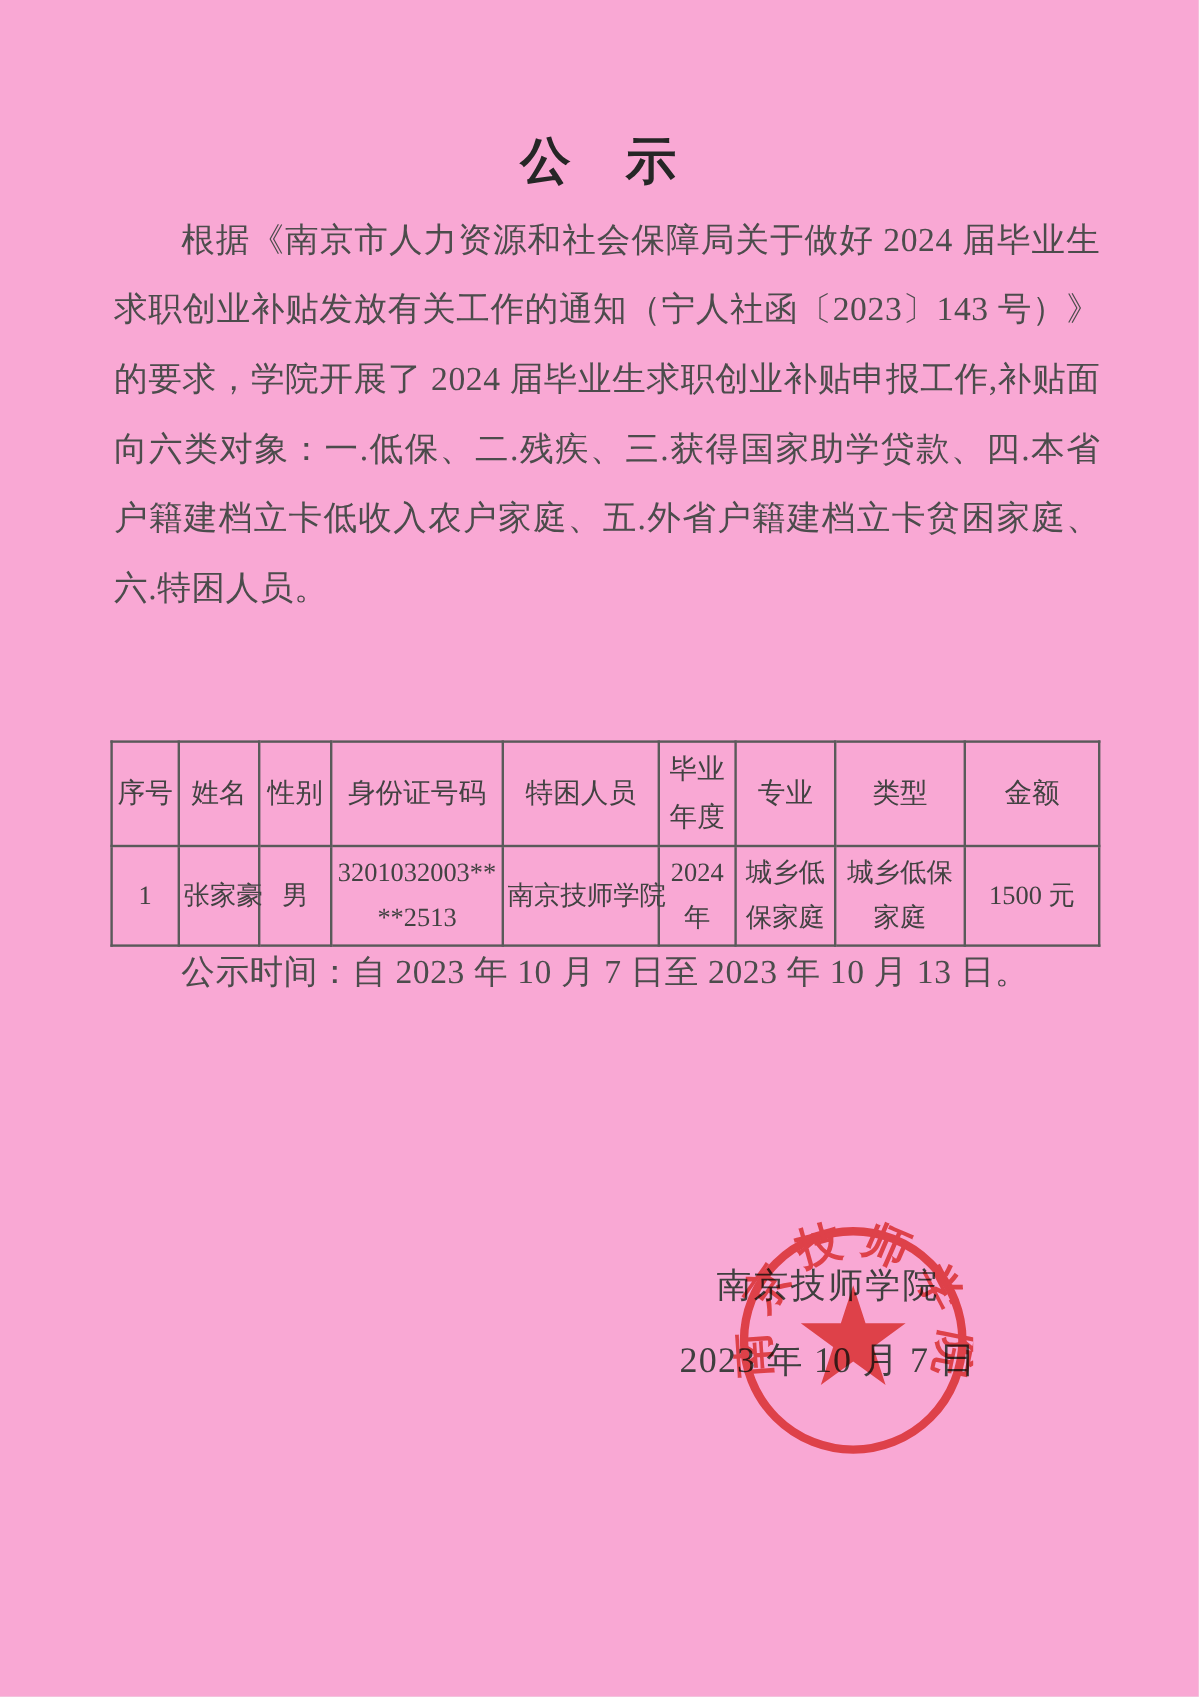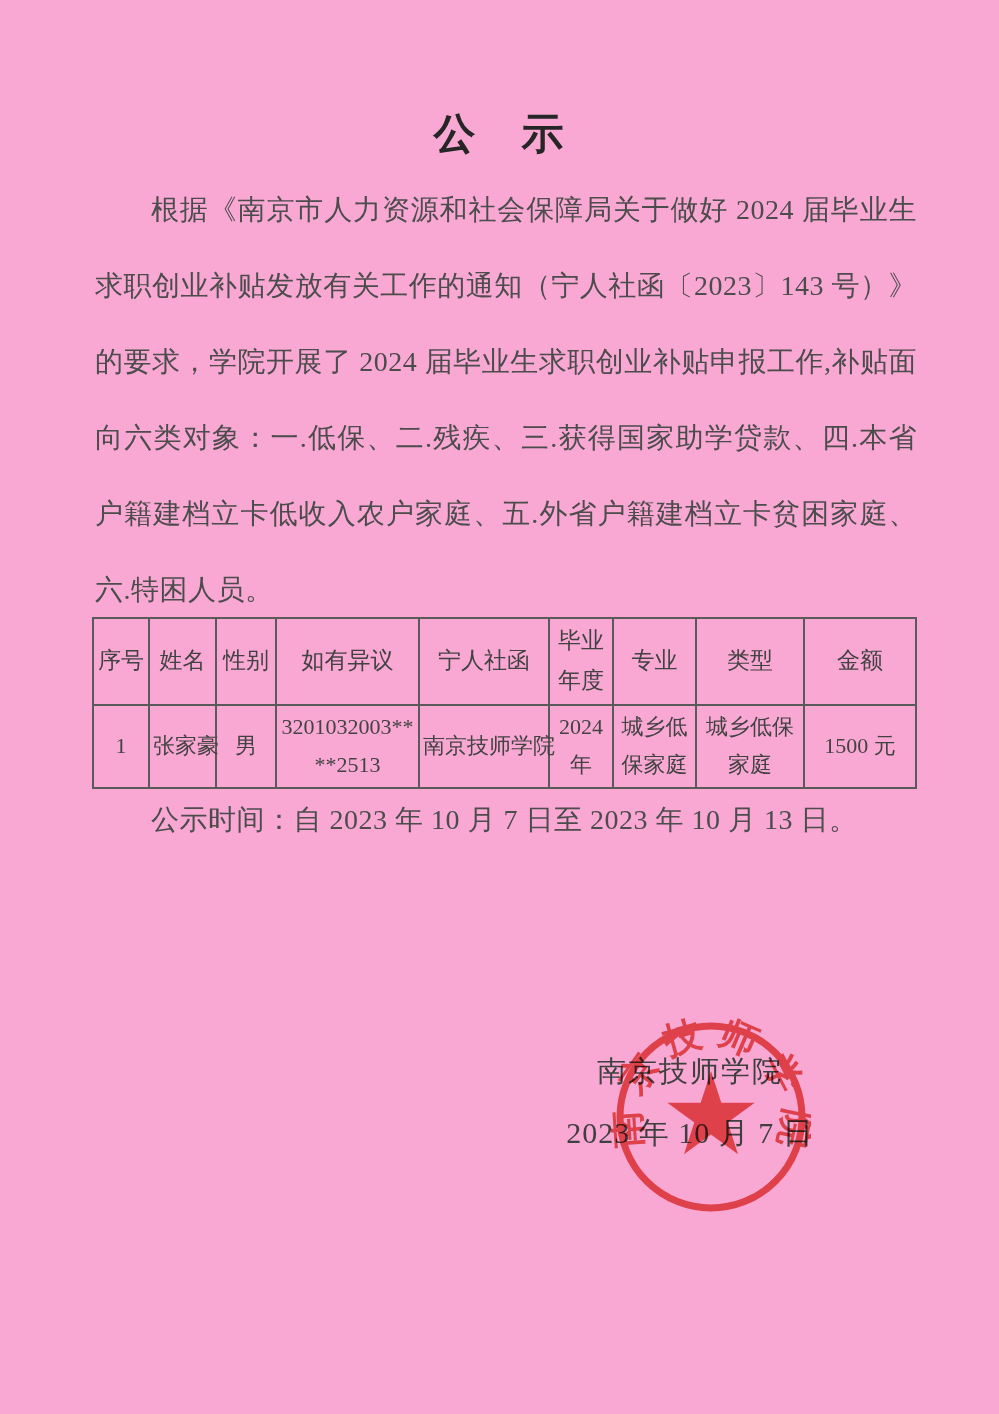--- a/index.html
+++ b/index.html
@@ -13,21 +13,21 @@
     overflow:hidden;
   }
   .title {
     position:absolute; top:106px; left:0; width:100%;
     text-align:center;
     font-size:42px; font-weight:bold; color:#262626;
     letter-spacing:2px;
   }
   .para {
     position:absolute; left:95px; width:822px;
-    font-size:28px; line-height:76px;
+    font-size:28px; line-height:58px;
     text-align:justify;
     color:#4c4c4c;
     letter-spacing:0.5px;
   }
   .para.indent { text-indent:2em; }
   .p-intro  { top:172px; }
   .p-review { top:470px; }
   .p-period { top:782px; }
   .p-contact{ top:842px; }
 
@@ -92,22 +92,22 @@
         <col style="width:64px">
       <col style="width:83px">
         <col style="width:108px">
         <col style="width:112px">
     </colgroup>
     <thead>
       <tr>
         <th>序号</th>
         <th>姓名</th>
         <th>性别</th>
-        <th>如有异议</th>
-        <th>宁人社函</th>
+        <th>身份证号码</th>
+        <th>特困人员</th>
         <th>毕业年度</th>
         <th>专业</th>
         <th>类型</th>
         <th>金额</th>
       </tr>
     </thead>
     <tbody>
       <tr>
         <td class="one-line">1</td>
         <td class="one-line">张家豪</td>

